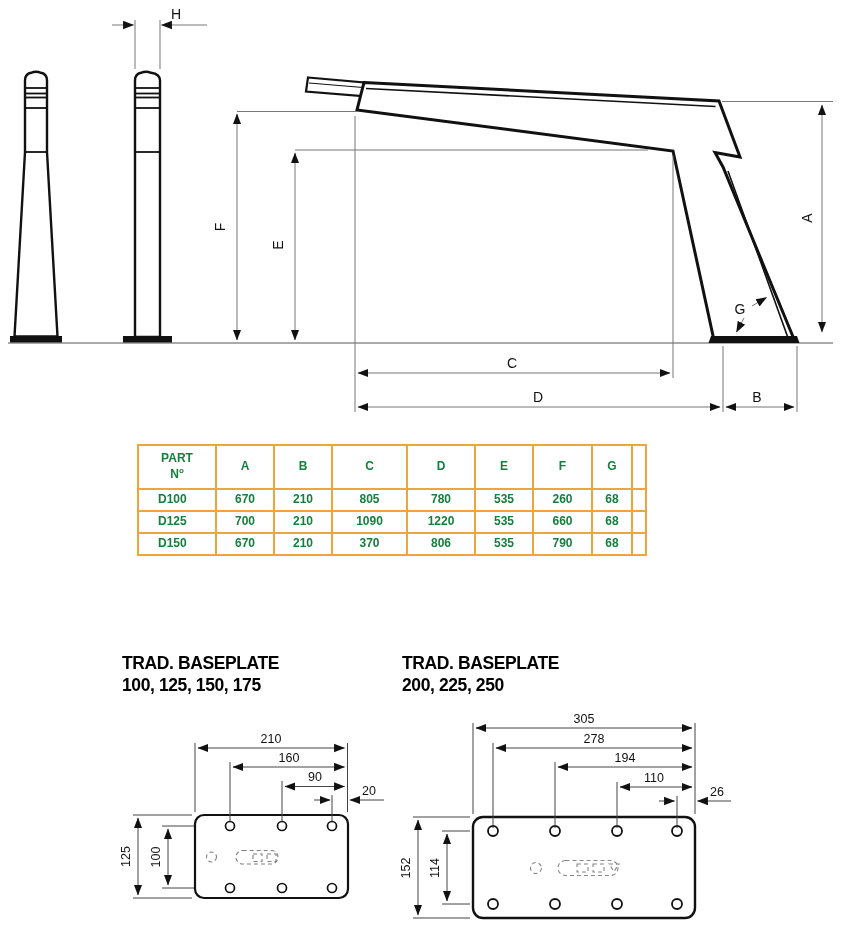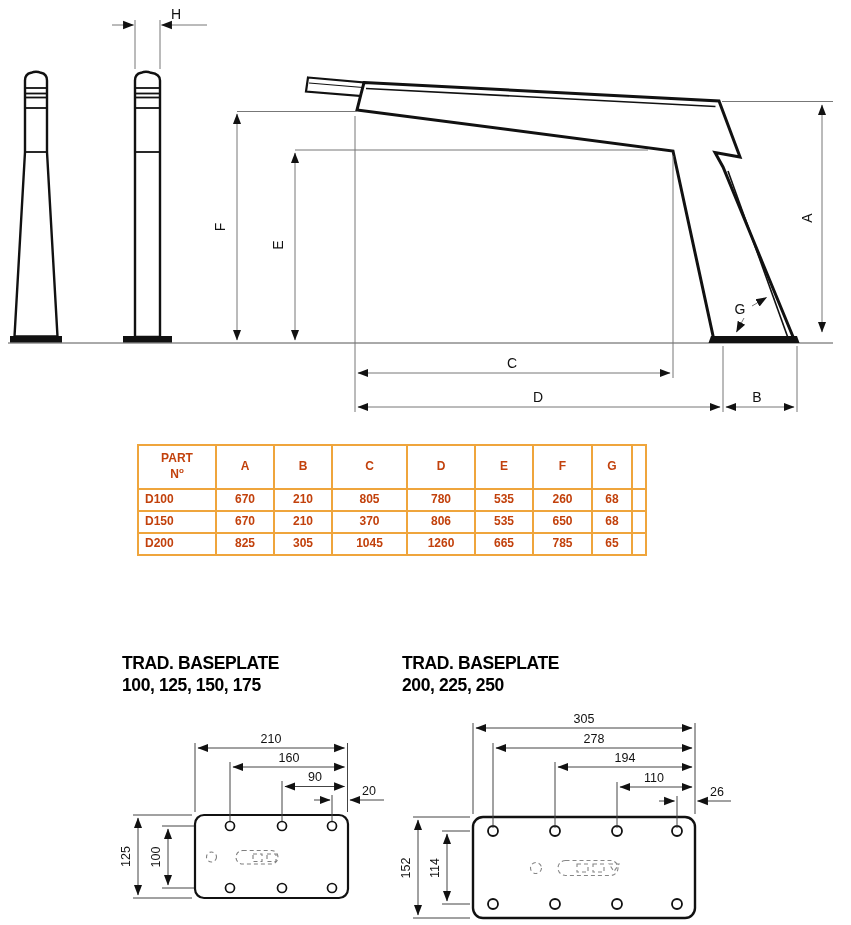--- a/index.html
+++ b/index.html
@@ -5,26 +5,26 @@
   html,body{margin:0;padding:0;background:#fff;}
   .page{position:relative;width:851px;height:925px;background:#fff;overflow:hidden;
         font-family:"Liberation Sans",sans-serif;}
   svg{position:absolute;left:0;top:0;}
   svg text{font-family:"Liberation Sans",sans-serif;}
   .dimtxt{font-size:12.5px;fill:#111;}
   .dimletter{font-size:14px;fill:#111;}
   .title{font-size:17.5px;font-weight:bold;fill:#000;letter-spacing:-0.4px;}
 
   .dim-table{position:absolute;left:137px;top:444px;border-collapse:collapse;
-             table-layout:fixed;background:#fff;color:#c2410c;font-weight:bold;
+             table-layout:fixed;background:#fff;color:#15803d;font-weight:bold;
              font-size:12px;font-family:"Liberation Sans",sans-serif;}
   .dim-table th,.dim-table td{border:2px solid #EFA53C;padding:0;text-align:center;
              height:20px;line-height:1.15;overflow:hidden;}
   .dim-table thead th{height:42px;}
-  .dim-table td.part{text-align:left;padding-left:6px;}
+  .dim-table td.part{text-align:left;padding-left:19px;}
   .dim-table sup{font-size:8px;}
 </style>
 </head>
 <body>
 
 <div class="page">
 
 <svg width="851" height="925" viewBox="0 0 851 925">
   <defs>
     <marker id="ah" viewBox="0 0 10 10" refX="9.5" refY="5" markerWidth="11" markerHeight="11" orient="auto-start-reverse">
@@ -227,37 +227,37 @@
       <td>670</td>
       <td>210</td>
       <td>805</td>
       <td>780</td>
       <td>535</td>
       <td>260</td>
       <td>68</td>
       <td></td>
     </tr>
     <tr>
+      <td class="part">D125</td>
+      <td>700</td>
+      <td>210</td>
+      <td>1090</td>
+      <td>1220</td>
+      <td>535</td>
+      <td>660</td>
+      <td>68</td>
+      <td></td>
+    </tr>
+    <tr>
       <td class="part">D150</td>
       <td>670</td>
       <td>210</td>
       <td>370</td>
       <td>806</td>
       <td>535</td>
-      <td>650</td>
+      <td>790</td>
       <td>68</td>
       <td></td>
     </tr>
-    <tr>
-      <td class="part">D200</td>
-      <td>825</td>
-      <td>305</td>
-      <td>1045</td>
-      <td>1260</td>
-      <td>665</td>
-      <td>785</td>
-      <td>65</td>
-      <td></td>
-    </tr>
   </tbody>
 </table>
 
 </div>
 
 </body></html>

